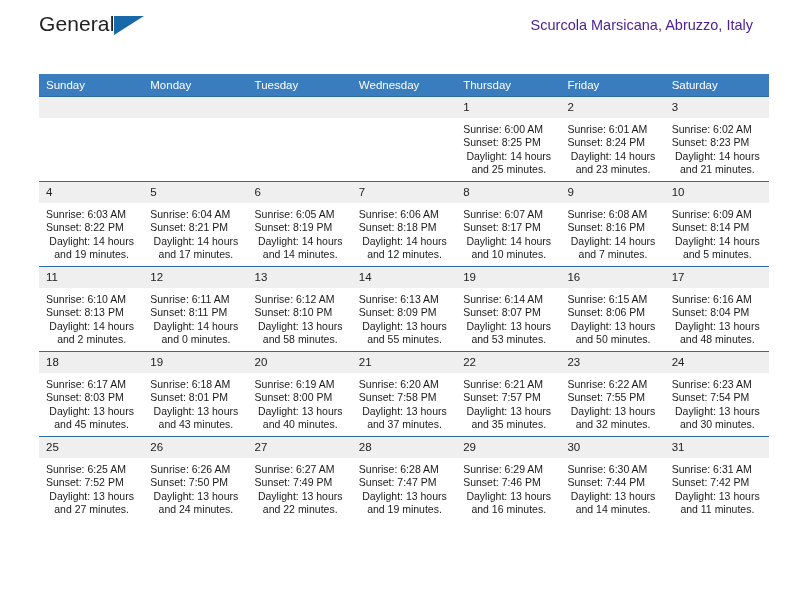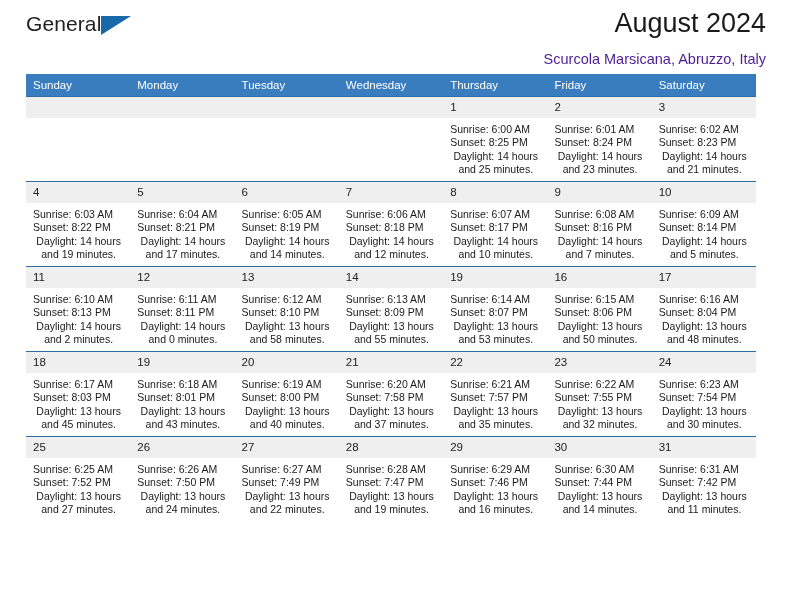--- a/index.html
+++ b/index.html
@@ -12,21 +12,21 @@
     height: 612px;
     font-family: "Liberation Sans", sans-serif;
     color: #000000;
     overflow: hidden;
   }
   .page {
     position: relative;
     width: 792px;
     height: 536px;
     box-sizing: border-box;
-    padding: 0 26px;
+    padding: 0 39px;
   }
 
   
   .header {
     position: relative;
     height: 72px;
     display: flex;
     align-items: flex-start;
     justify-content: space-between;
   }
@@ -133,21 +133,20 @@
 <div class="page">
 
   <div class="header">
 
     <div class="brand">
       <span class="brand-general">General</span>
       <span class="brand-triangle"></span>
     </div>
 
     <div class="title-wrap">
-      <div class="cal-title">August 2024</div>
       <div class="cal-subtitle">Scurcola Marsicana, Abruzzo, Italy</div>
     </div>
 
   </div>
 
   <table class="calendar">
     <thead>
       <tr id="weekday-row">
           <th>Sunday</th>
           <th>Monday</th>

